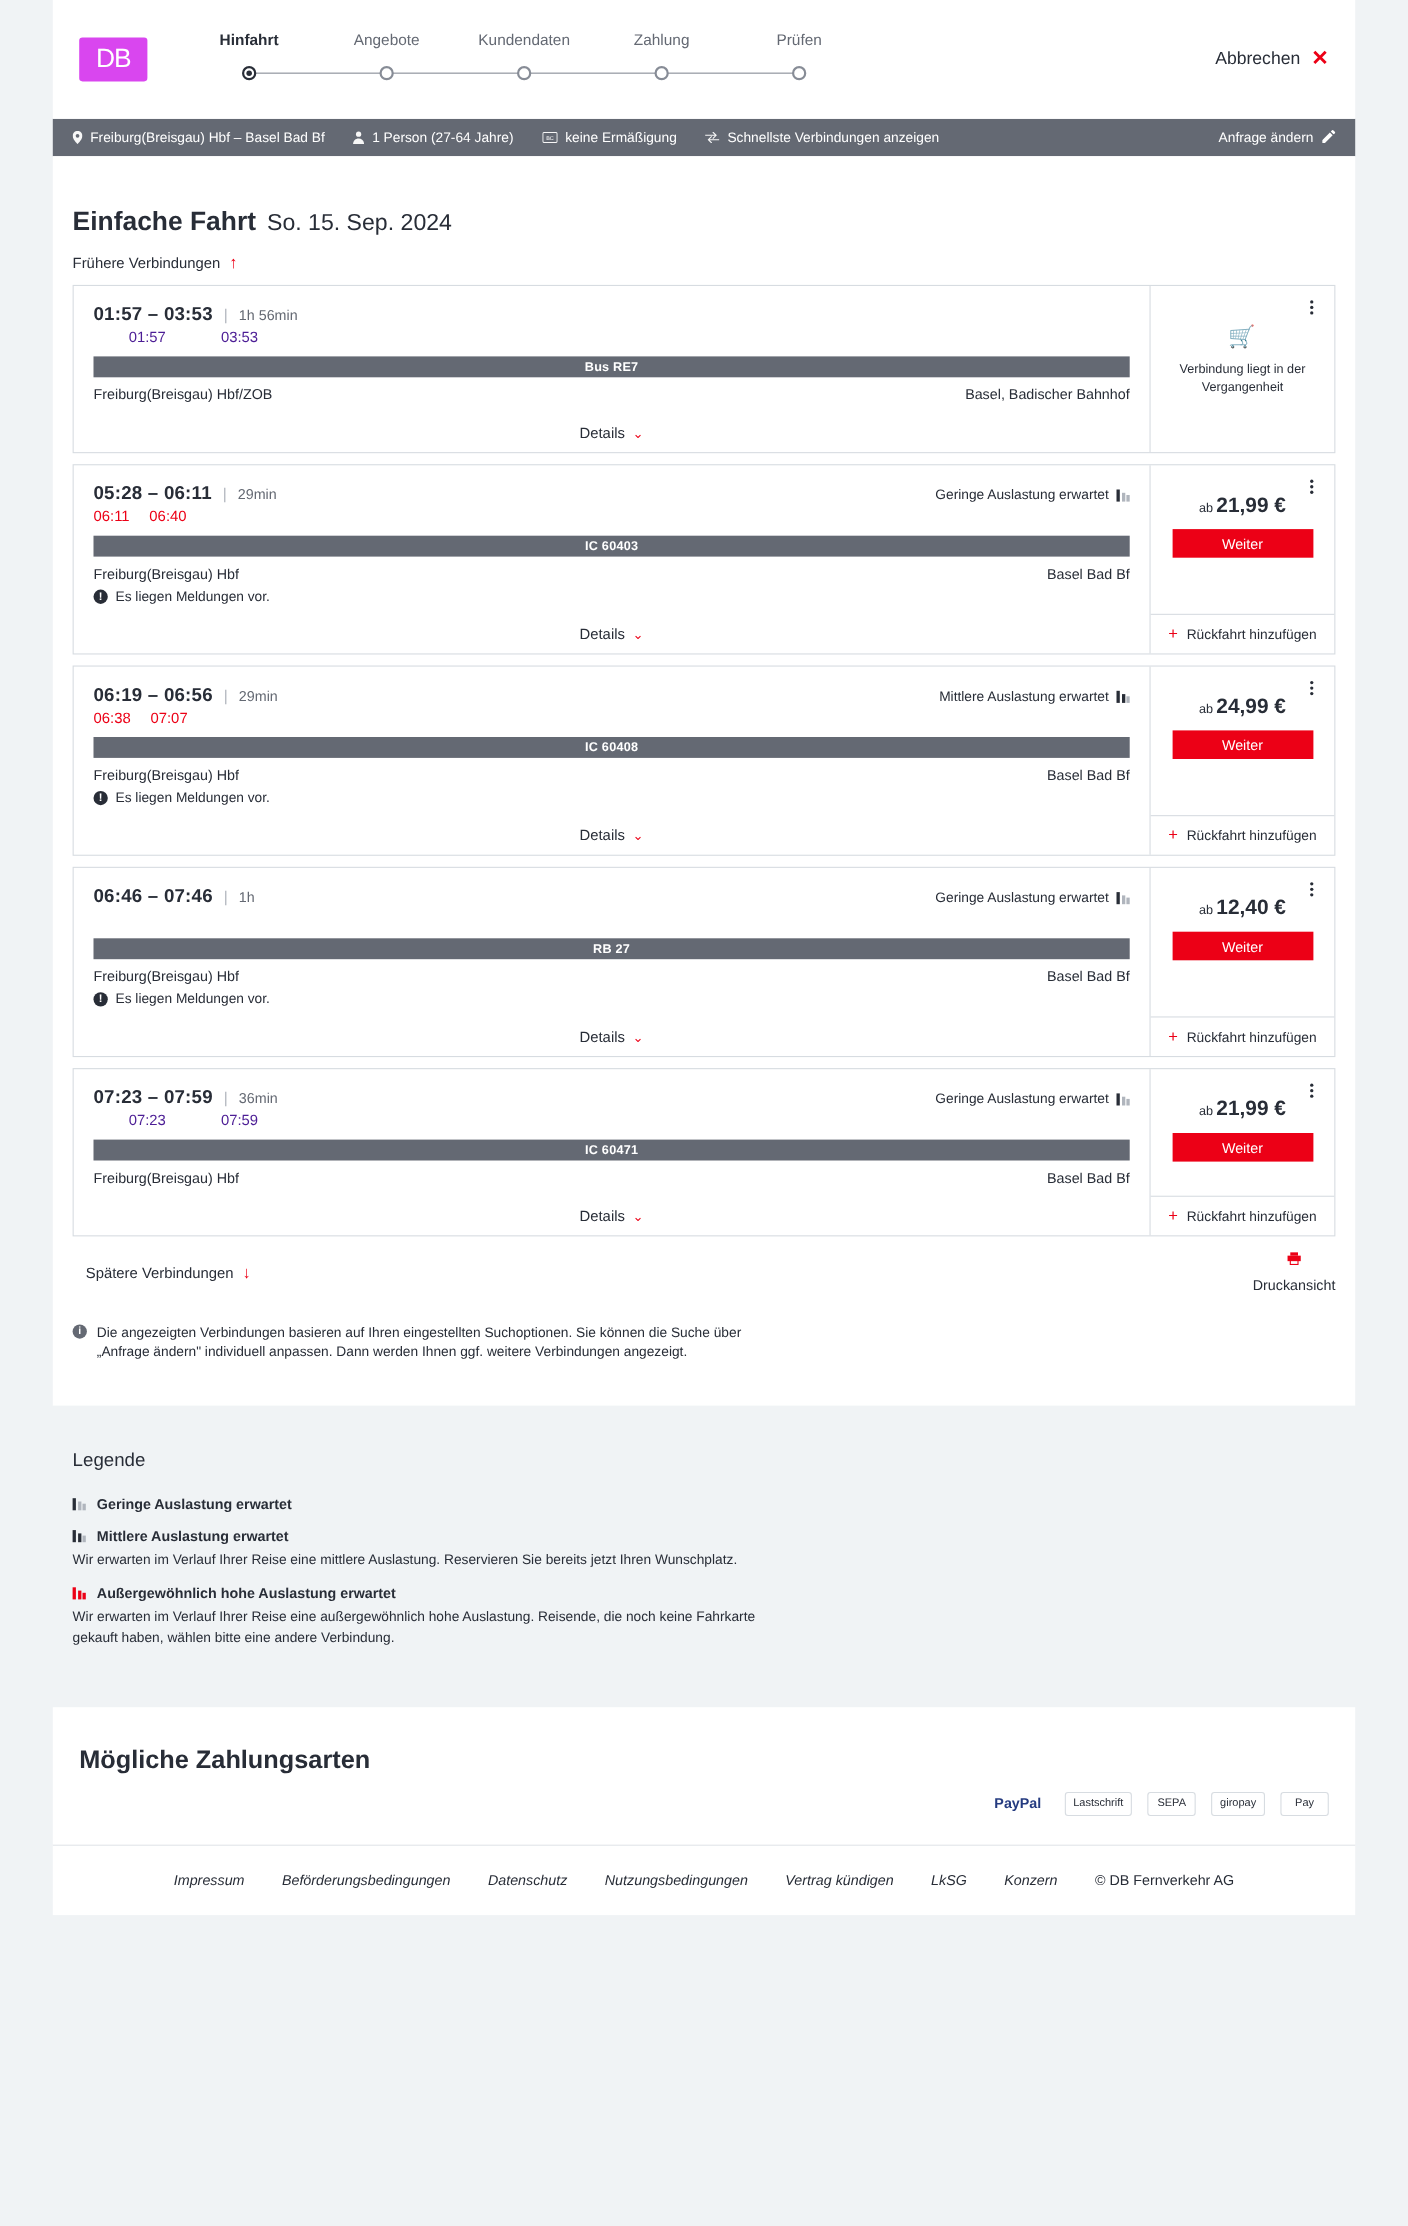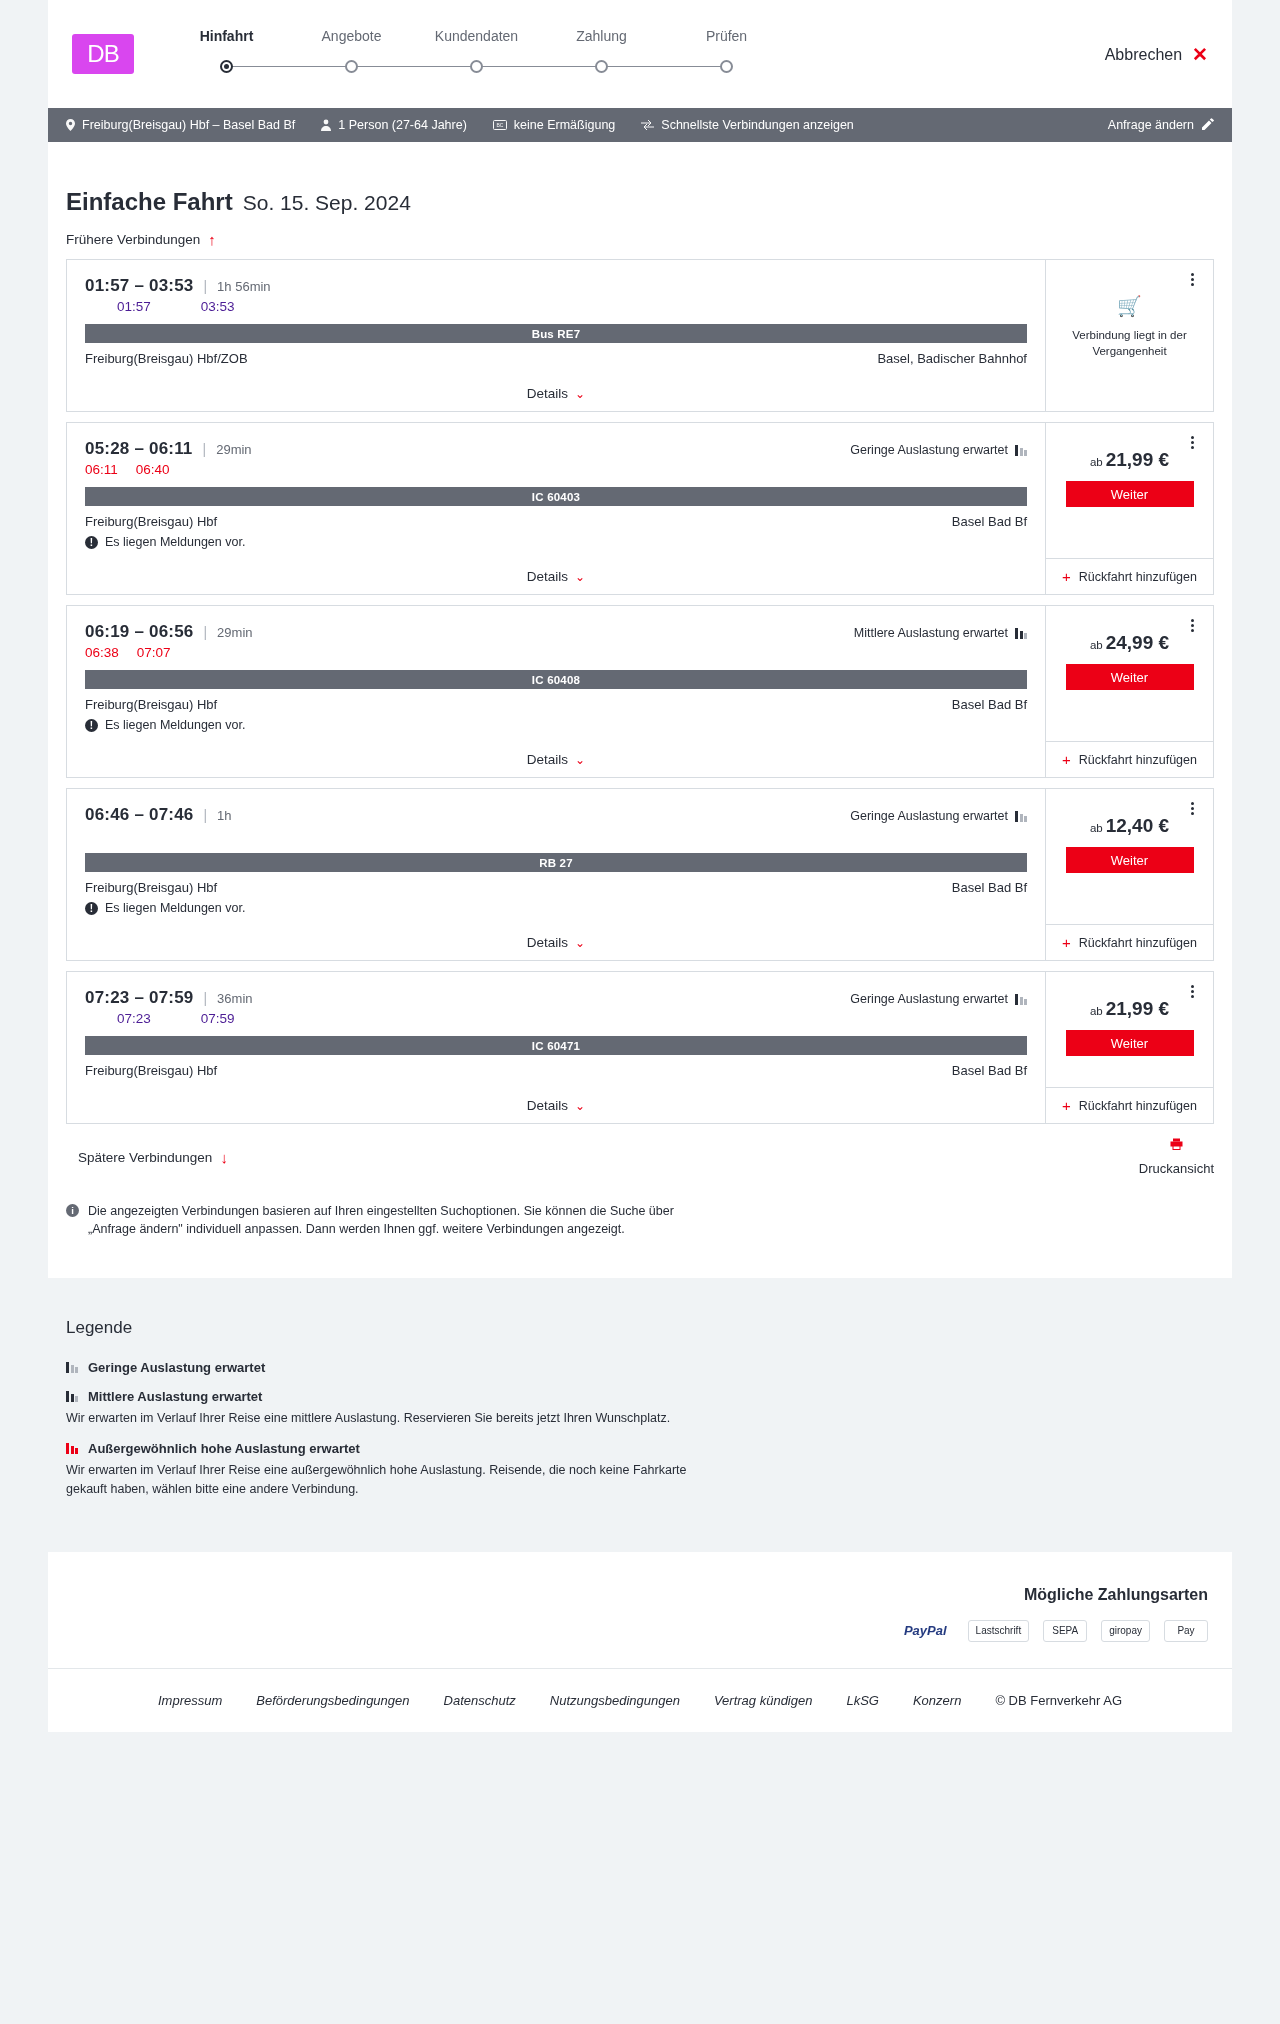--- a/index.html
+++ b/index.html
@@ -177,28 +177,28 @@
   .occ-icon { display: inline-flex; align-items: flex-end; gap: 1.5px; height: 11px; }
   .occ-icon span { width: 3px; background: #b0b5bd; display: block; }
   .occ-icon span.f { background: #282d37; }
   .occ-icon span.r { background: #ec0016; }
   .occ-icon span:nth-child(1) { height: 11px; }
   .occ-icon span:nth-child(2) { height: 8px; }
   .occ-icon span:nth-child(3) { height: 6px; }
 
   
   .payments { margin: 0 48px; background: #fff; padding: 34px 24px 26px 24px; }
-  .payments h3 { text-align: right; font-size: 16px; margin: 0 0 16px 0; }
+  .payments h3 { text-align: left; font-size: 23px; margin: 0 0 16px 0; }
   .paylogos { display: flex; justify-content: flex-end; align-items: center; gap: 14px; }
   .paylogo {
     height: 22px; border: 1px solid #d7dce1; border-radius: 3px; background: #fff;
     display: flex; align-items: center; justify-content: center; padding: 0 7px;
     font-size: 10px; color: #282d37; min-width: 44px;
   }
-  .paylogo.pp { border: none; font-weight: bold; color: #253b80; font-size: 13px; font-style: italic; }
+  .paylogo.pp { border: none; font-weight: bold; color: #253b80; font-size: 13px; }
 
   
   .footlinks {
     margin: 0 48px; background: #fff; border-top: 1px solid #e3e7ea;
     display: flex; align-items: center; justify-content: center; gap: 34px;
     height: 64px; font-size: 13px;
   }
   .footlinks a { color: #282d37; text-decoration: none; cursor: pointer; font-style: italic; }
   .footlinks .copy { color: #282d37; }
 </style>

